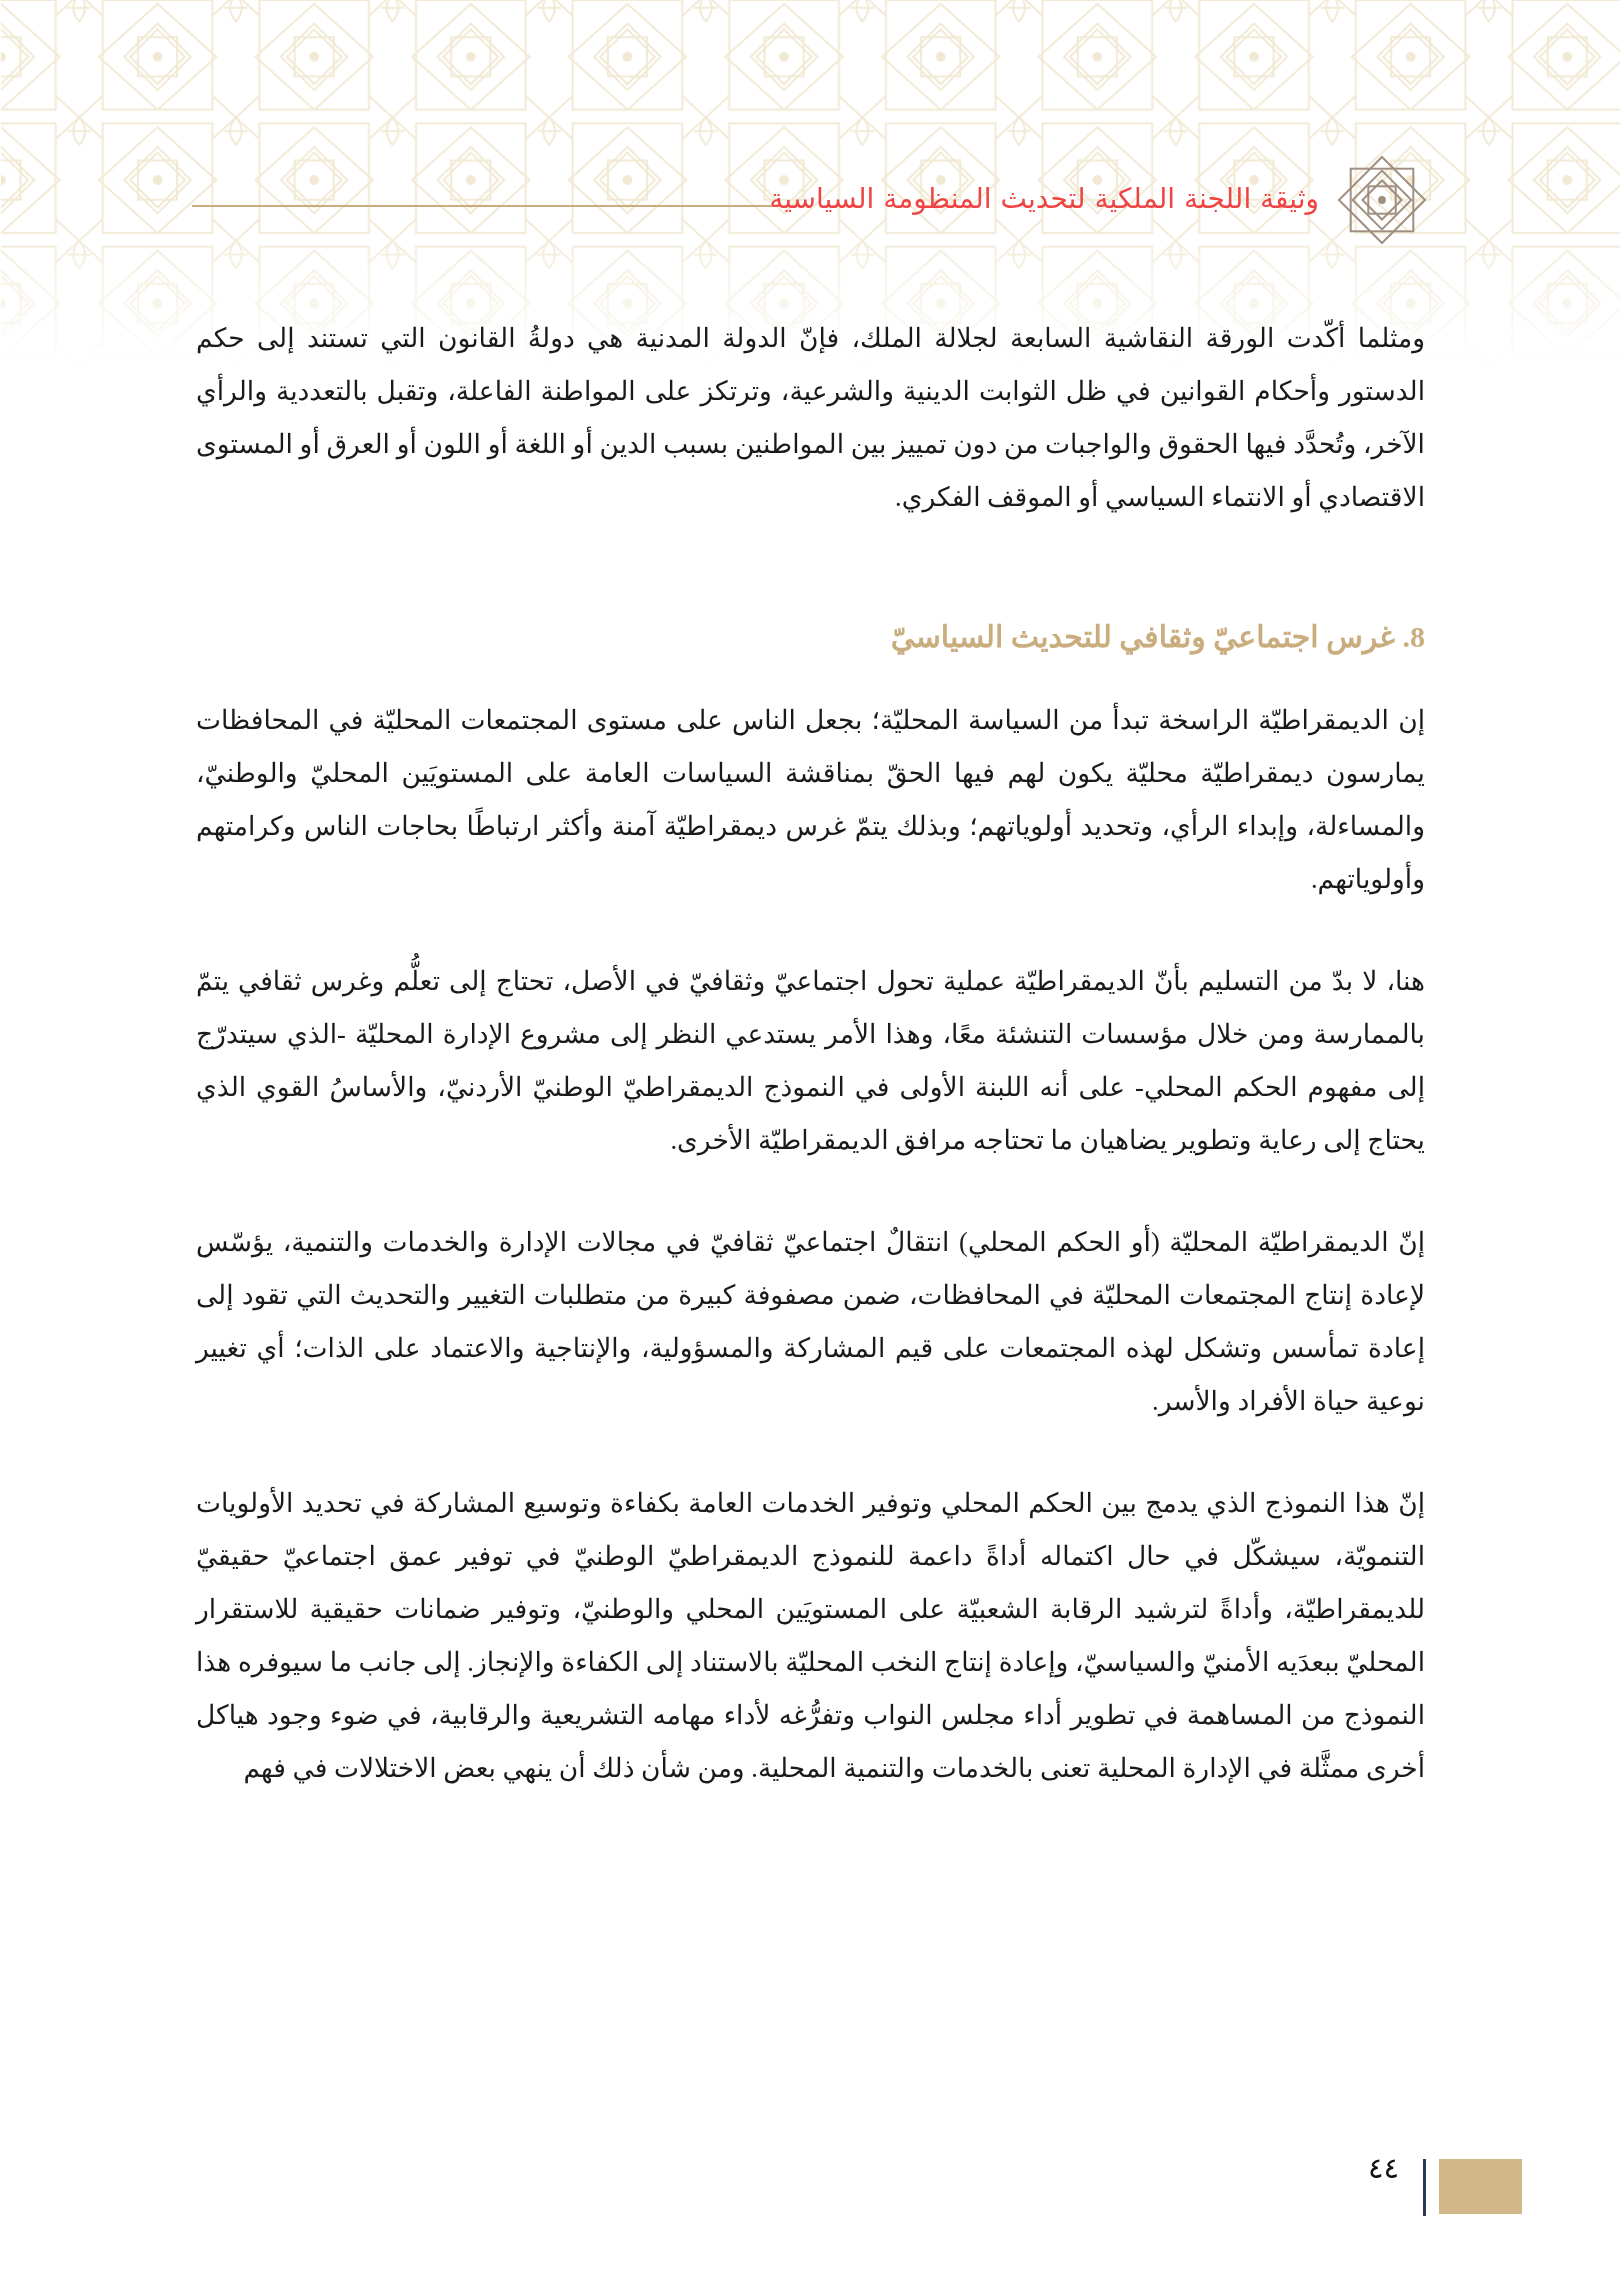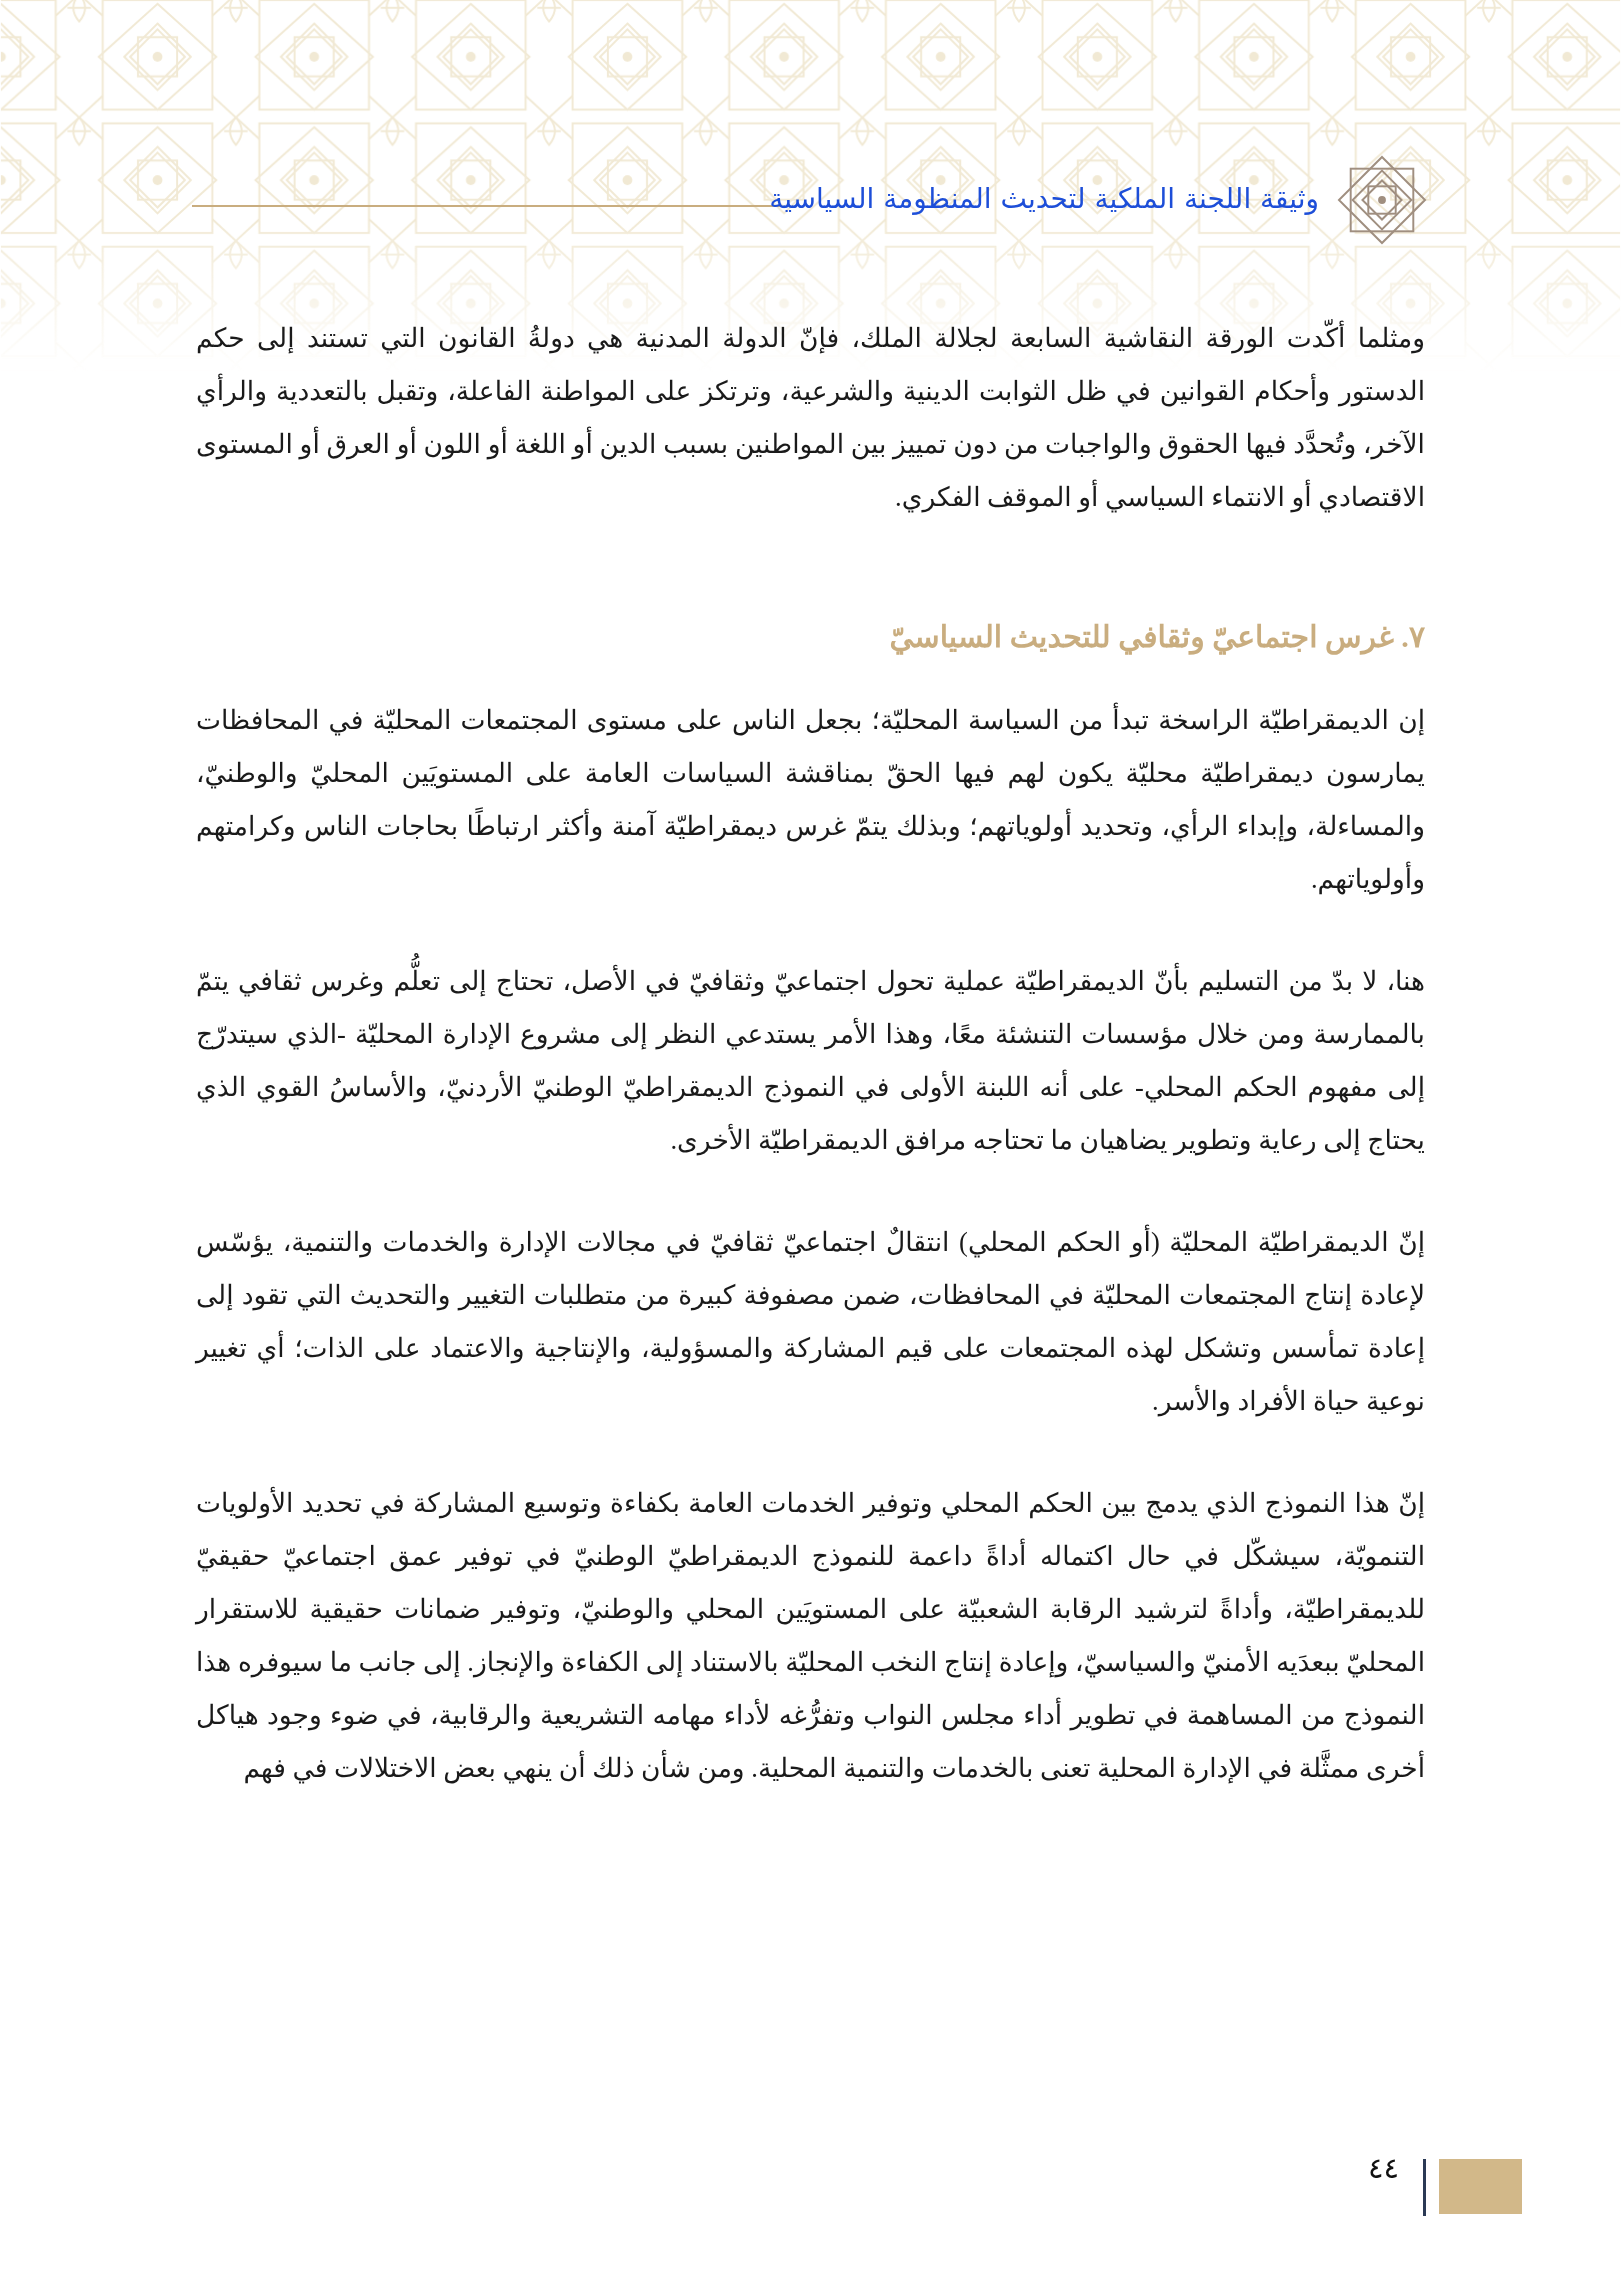--- a/index.html
+++ b/index.html
@@ -34,21 +34,21 @@
       top: 205px;
       width: 588px;
       height: 2px;
       background: #c9ad7f;
     }
     .header-title {
       position: absolute;
       right: 302px;
       top: 182px;
       font-size: 28px;
-      color: #1d4ed8;
+      color: #ef4444;
       direction: rtl;
       white-space: nowrap;
       font-family: "DejaVu Sans", sans-serif;
       letter-spacing: -0.5px;
     }
     .header-logo {
       position: absolute;
       left: 1337px;
       top: 155px;
       width: 90px;
@@ -155,21 +155,21 @@
       <polygon points="46,16 76,46 46,76 16,46"></polygon>
       <rect x="32" y="32" width="28" height="28"></rect>
       <polygon points="46,26 66,46 46,66 26,46"></polygon>
     </g>
     <circle cx="46" cy="46" r="4" fill="#a08f80"></circle>
   </svg>
 </header>
 
 <main class="content">
   <p>ومثلما أكّدت الورقة النقاشية السابعة لجلالة الملك، فإنّ الدولة المدنية هي دولةُ القانون التي تستند إلى حكم الدستور وأحكام القوانين في ظل الثوابت الدينية والشرعية، وترتكز على المواطنة الفاعلة، وتقبل بالتعددية والرأي الآخر، وتُحدَّد فيها الحقوق والواجبات من دون تمييز بين المواطنين بسبب الدين أو اللغة أو اللون أو العرق أو المستوى الاقتصادي أو الانتماء السياسي أو الموقف الفكري.</p>
-  <h2 class="section-heading">٧. غرس اجتماعيّ وثقافي للتحديث السياسيّ</h2>
+  <h2 class="section-heading">8. غرس اجتماعيّ وثقافي للتحديث السياسيّ</h2>
   <p>إن الديمقراطيّة الراسخة تبدأ من السياسة المحليّة؛ بجعل الناس على مستوى المجتمعات المحليّة في المحافظات يمارسون ديمقراطيّة محليّة يكون لهم فيها الحقّ بمناقشة السياسات العامة على المستويَين المحليّ والوطنيّ، والمساءلة، وإبداء الرأي، وتحديد أولوياتهم؛ وبذلك يتمّ غرس ديمقراطيّة آمنة وأكثر ارتباطًا بحاجات الناس وكرامتهم وأولوياتهم.</p>
   <p>هنا، لا بدّ من التسليم بأنّ الديمقراطيّة عملية تحول اجتماعيّ وثقافيّ في الأصل، تحتاج إلى تعلُّم وغرس ثقافي يتمّ بالممارسة ومن خلال مؤسسات التنشئة معًا، وهذا الأمر يستدعي النظر إلى مشروع الإدارة المحليّة -الذي سيتدرّج إلى مفهوم الحكم المحلي- على أنه اللبنة الأولى في النموذج الديمقراطيّ الوطنيّ الأردنيّ، والأساسُ القوي الذي يحتاج إلى رعاية وتطوير يضاهيان ما تحتاجه مرافق الديمقراطيّة الأخرى.</p>
   <p>إنّ الديمقراطيّة المحليّة (أو الحكم المحلي) انتقالٌ اجتماعيّ ثقافيّ في مجالات الإدارة والخدمات والتنمية، يؤسّس لإعادة إنتاج المجتمعات المحليّة في المحافظات، ضمن مصفوفة كبيرة من متطلبات التغيير والتحديث التي تقود إلى إعادة تمأسس وتشكل لهذه المجتمعات على قيم المشاركة والمسؤولية، والإنتاجية والاعتماد على الذات؛ أي تغيير نوعية حياة الأفراد والأسر.</p>
   <p>إنّ هذا النموذج الذي يدمج بين الحكم المحلي وتوفير الخدمات العامة بكفاءة وتوسيع المشاركة في تحديد الأولويات التنمويّة، سيشكّل في حال اكتماله أداةً داعمة للنموذج الديمقراطيّ الوطنيّ في توفير عمق اجتماعيّ حقيقيّ للديمقراطيّة، وأداةً لترشيد الرقابة الشعبيّة على المستويَين المحلي والوطنيّ، وتوفير ضمانات حقيقية للاستقرار المحليّ ببعدَيه الأمنيّ والسياسيّ، وإعادة إنتاج النخب المحليّة بالاستناد إلى الكفاءة والإنجاز. إلى جانب ما سيوفره هذا النموذج من المساهمة في تطوير أداء مجلس النواب وتفرُّغه لأداء مهامه التشريعية والرقابية، في ضوء وجود هياكل أخرى ممثَّلة في الإدارة المحلية تعنى بالخدمات والتنمية المحلية. ومن شأن ذلك أن ينهي بعض الاختلالات في فهم</p>
 </main>
 
 <footer class="footer">
   <span class="page-number">٤٤</span>
   <div class="footer-divider"></div>
   <div class="footer-block"></div>

